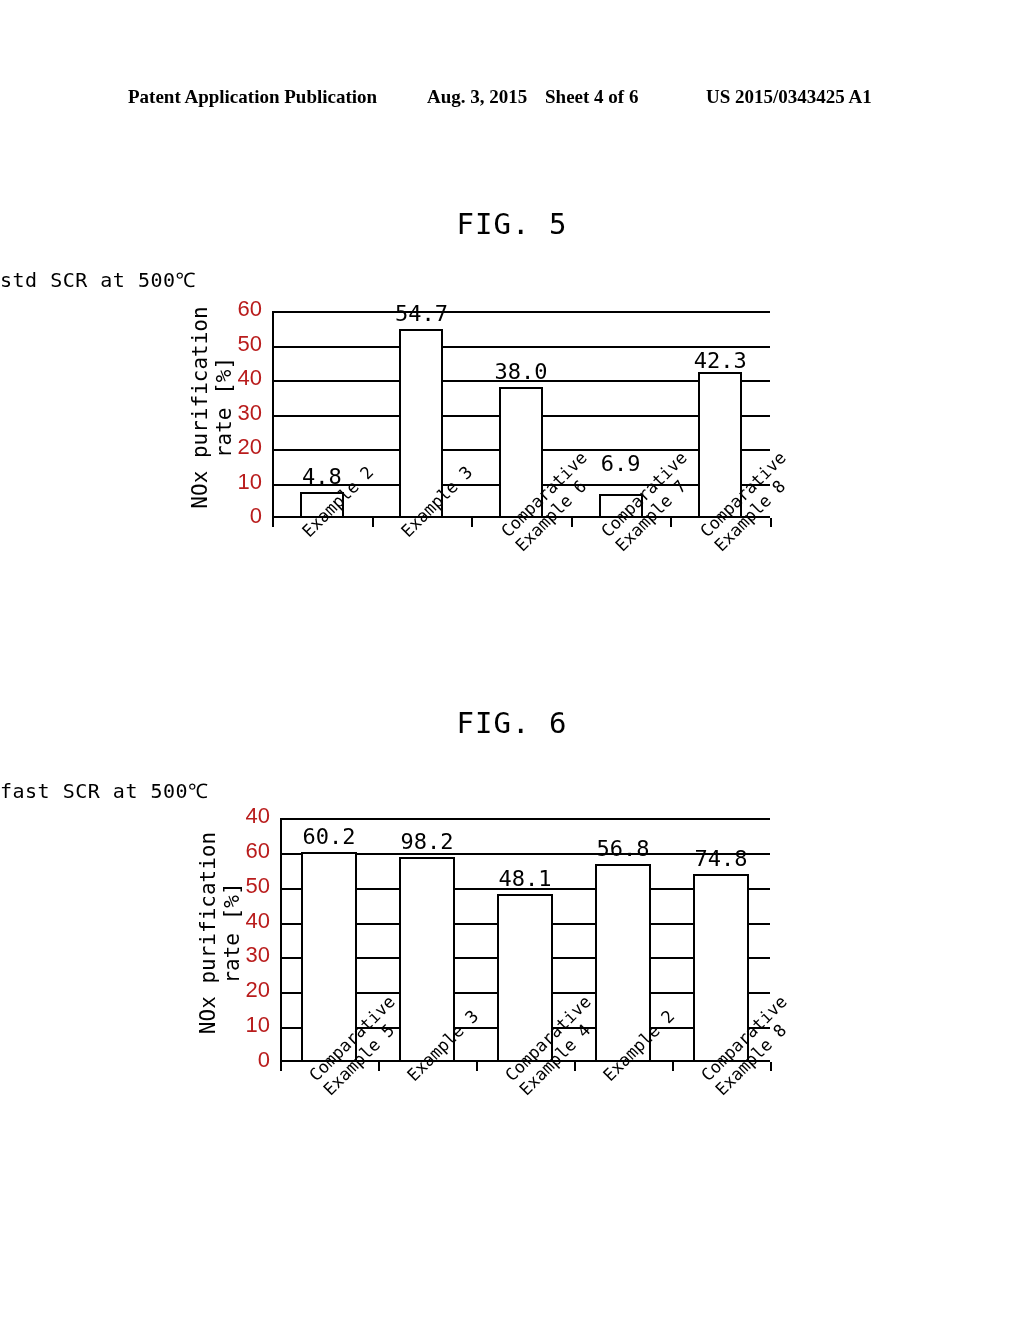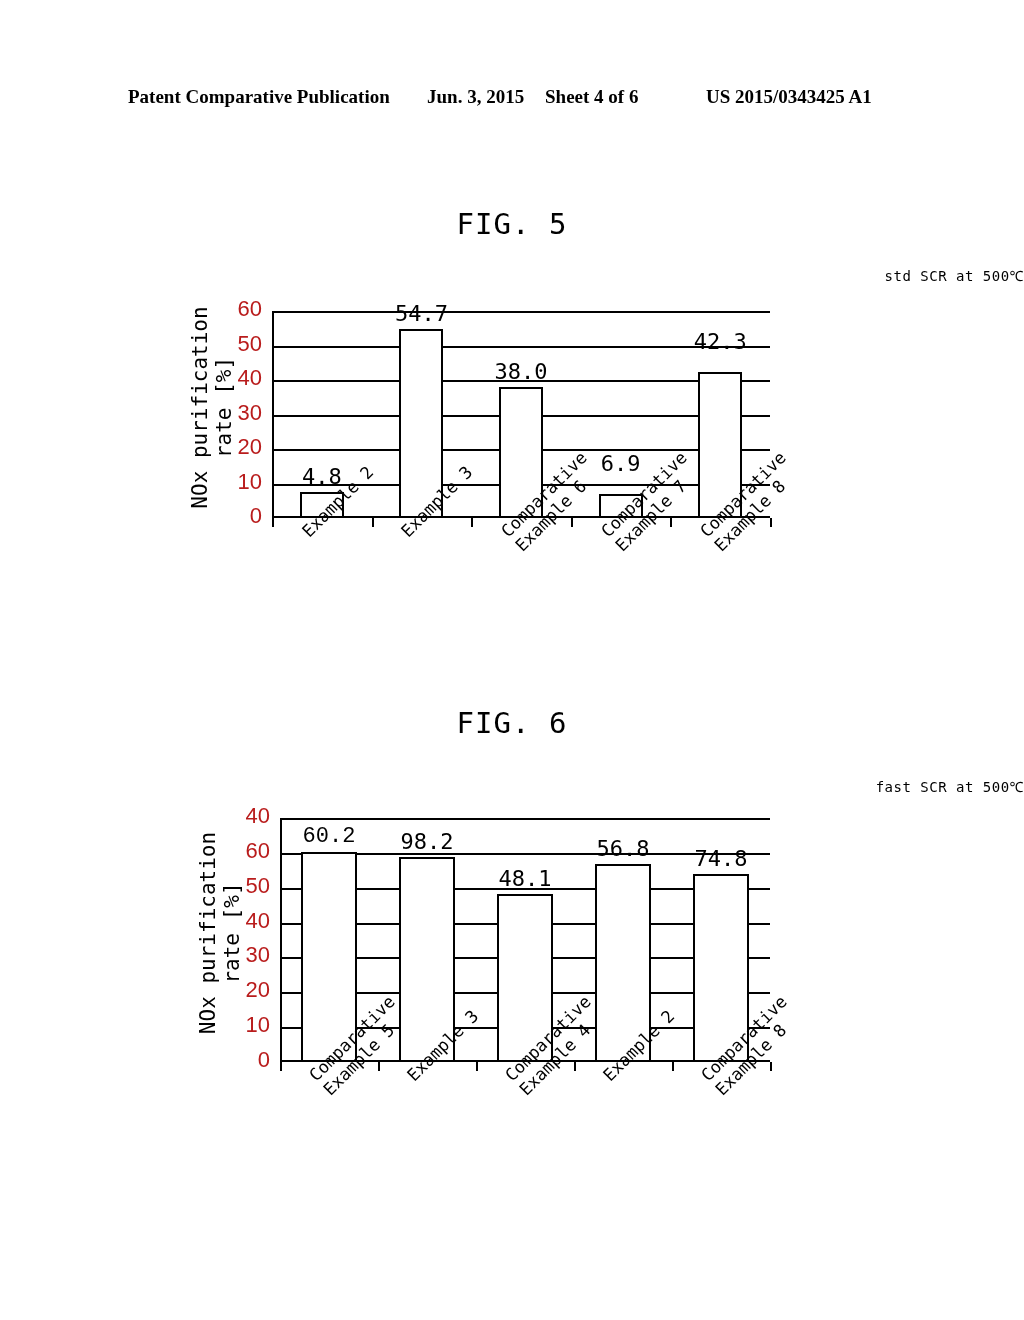--- a/index.html
+++ b/index.html
@@ -40,23 +40,23 @@
     left: 0; width: 1024px;
     text-align: center;
     font-family: "DejaVu Sans Mono", monospace;
     font-size: 29px;
     letter-spacing: 1px;
     color: #000;
   }
   .chart-title {
     position: absolute;
     left: 0; width: 1024px;
-    text-align: right;
-    font-family: "DejaVu Sans Mono", monospace;
-    font-size: 14px;
+    text-align: left;
+    font-family: "DejaVu Sans Mono", monospace;
+    font-size: 20px;
     letter-spacing: 0.5px;
     color: #000;
   }
 
   
   .chart {
     position: absolute;
     left: 0; top: 0;
   }
   .plot {
@@ -118,22 +118,22 @@
     white-space: pre;
     transform-origin: left top;
     transform: rotate(-90deg);
     text-align: center;
   }
 </style>
 </head>
 <body>
 
 <div class="page-header">
-  <span class="hdr-pub">Patent Comparative Publication</span>
-  <span class="hdr-date">Jun. 3, 2015</span>
+  <span class="hdr-pub">Patent Application Publication</span>
+  <span class="hdr-date">Aug. 3, 2015</span>
   <span class="hdr-sheet">Sheet 4 of 6</span>
   <span class="hdr-pat">US 2015/0343425 A1</span>
 </div>
 
 <div class="figure" id="figure-0">
   <div class="fig-caption" style="top:195px;margin-top:12px;">FIG. 5</div>
   <div class="chart-title" style="top:266px;">std SCR at 500℃</div>
   <div class="chart" id="chart-0">
       <div class="plot" style="left: 272px; top: 311px; width: 498px; height: 207px;"></div>
       <div class="ytick-label" style="left: 196px; top: 503px; width: 66px;">0</div>
@@ -166,21 +166,21 @@
       <div class="tickmark" style="left: 570.8px; top: 518px; height: 9px;"></div>
       <div class="xcat-label" style="left: 497px; top: 527px;">Comparative
 Example 6</div>
       <div class="bar" style="left: 598.6px; top: 494.195px; width: 44px; height: 23.805px;"></div>
       <div class="bar-value" style="left: 575.6px; top: 451px; width: 90px;">6.9</div>
       <div class="tickmark" style="left: 570.8px; top: 518px; height: 9px;"></div>
       <div class="tickmark" style="left: 670.4px; top: 518px; height: 9px;"></div>
       <div class="xcat-label" style="left: 596.6px; top: 527px;">Comparative
 Example 7</div>
       <div class="bar" style="left: 698.2px; top: 372.065px; width: 44px; height: 145.935px;"></div>
-      <div class="bar-value" style="left: 675.2px; top: 329px; width: 90px;">42.3</div>
+      <div class="bar-value" style="left: 675.2px; top: 348px; width: 90px;">42.3</div>
       <div class="tickmark" style="left: 670.4px; top: 518px; height: 9px;"></div>
       <div class="tickmark" style="left: 770px; top: 518px; height: 9px;"></div>
       <div class="xcat-label" style="left: 696.2px; top: 527px;">Comparative
 Example 8</div>
     </div>
 </div>
 
 <div class="figure" id="figure-1">
   <div class="fig-caption" style="top:706px;">FIG. 6</div>
   <div class="chart-title" style="top:777px;">fast SCR at 500℃</div>
@@ -196,21 +196,21 @@
       <div class="gridline" style="left: 280px; top: 922.571px; width: 490px;"></div>
       <div class="ytick-label" style="left: 204px; top: 907.571px; width: 66px;">40</div>
       <div class="gridline" style="left: 280px; top: 887.714px; width: 490px;"></div>
       <div class="ytick-label" style="left: 204px; top: 872.714px; width: 66px;">50</div>
       <div class="gridline" style="left: 280px; top: 852.857px; width: 490px;"></div>
       <div class="ytick-label" style="left: 204px; top: 837.857px; width: 66px;">60</div>
       <div class="ytick-label" style="left: 204px; top: 803px; width: 66px;">40</div>
       <div class="ylabel" style="left: 196px; top: 1059px; width: 252px;">NOx purification
 rate [%]</div>
       <div class="bar" style="left: 301px; top: 852.16px; width: 56px; height: 209.84px;"></div>
-      <div class="bar-value" style="left: 284px; top: 824.16px; width: 90px; font-family: Liberation Mono, monospace;">60.2</div>
+      <div class="bar-value" style="left: 284px; top: 824.16px; width: 90px;">60.2</div>
       <div class="tickmark" style="left: 280px; top: 1062px; height: 9px;"></div>
       <div class="tickmark" style="left: 378px; top: 1062px; height: 9px;"></div>
       <div class="xcat-label" style="left: 305px; top: 1071px;">Comparative
 Example 5</div>
       <div class="bar" style="left: 399px; top: 857.389px; width: 56px; height: 204.611px;"></div>
       <div class="bar-value" style="left: 382px; top: 829.389px; width: 90px;">98.2</div>
       <div class="tickmark" style="left: 378px; top: 1062px; height: 9px;"></div>
       <div class="tickmark" style="left: 476px; top: 1062px; height: 9px;"></div>
       <div class="xcat-label" style="left: 403px; top: 1071px;">Example 3</div>
       <div class="bar" style="left: 497px; top: 894.337px; width: 56px; height: 167.663px;"></div>

